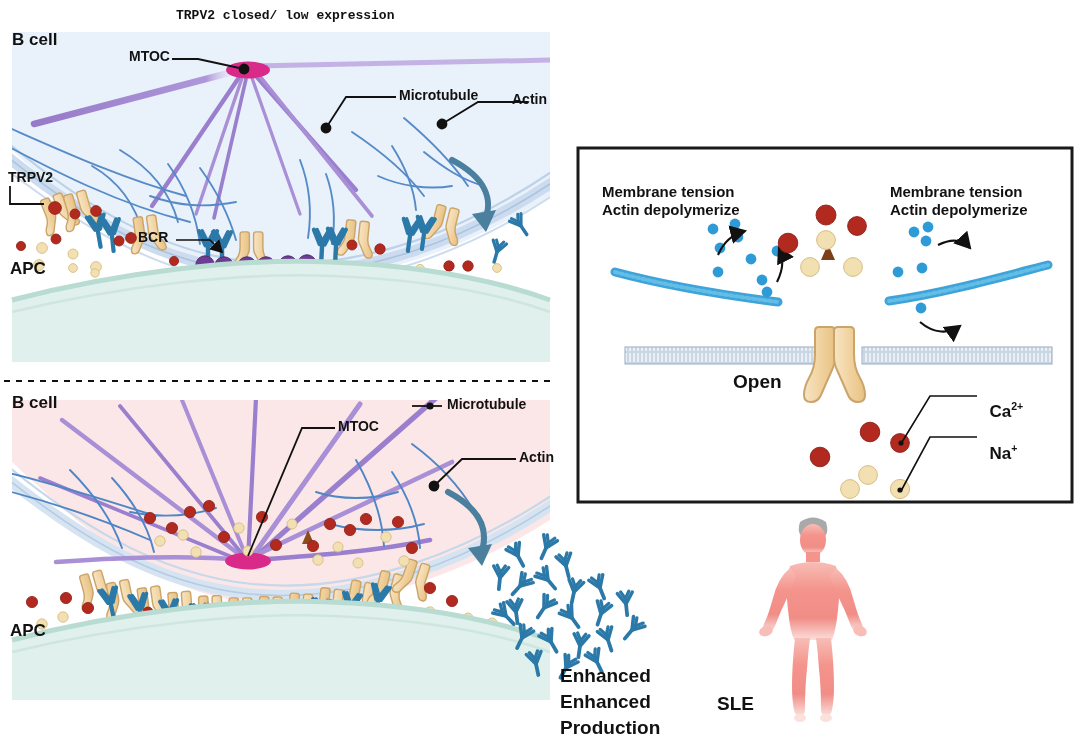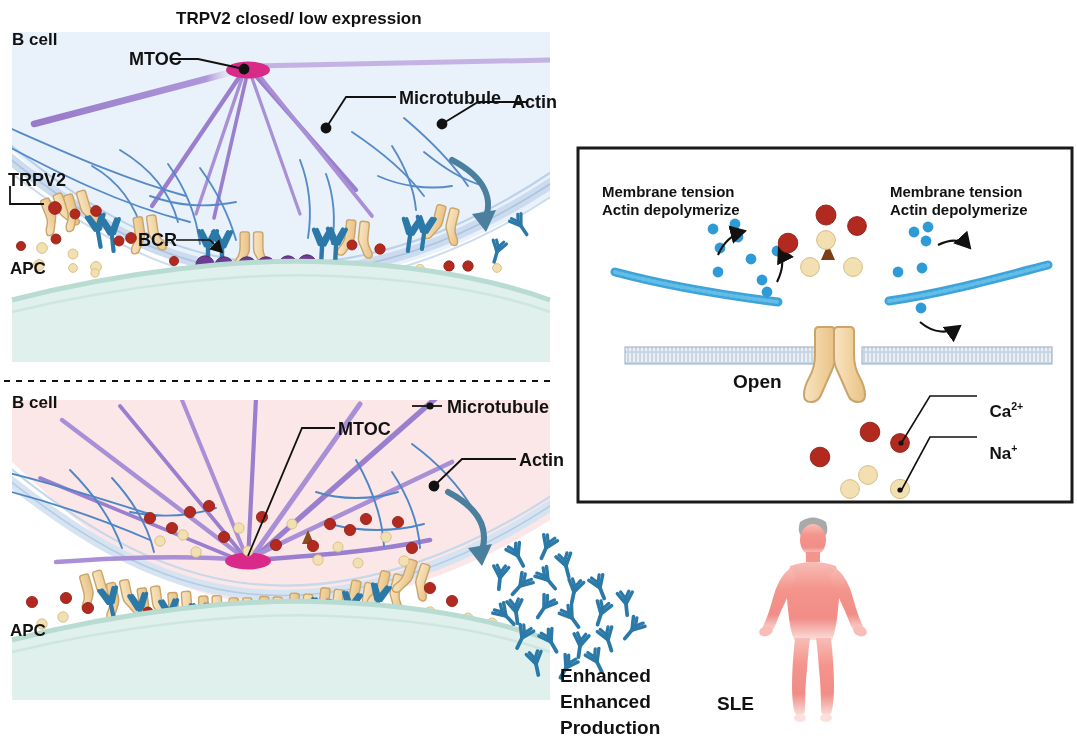--- a/index.html
+++ b/index.html
@@ -1,24 +1,24 @@
 <!DOCTYPE html>
 <html><head>
 <meta charset="utf-8">
 <style>
   html,body{margin:0;padding:0;background:#ffffff;}
   body{width:1077px;height:747px;position:relative;overflow:hidden;
        font-family:"Liberation Sans", sans-serif;color:#111;}
   .stage{position:absolute;inset:0;width:1077px;height:747px;}
   svg.layer{position:absolute;left:0;top:0;width:1077px;height:747px;overflow:visible;}
   .lbl{position:absolute;font-weight:bold;color:#111;white-space:pre;line-height:1.12;}
-  .t-title{font-size:17px;}
+  .t-title{font-size:13px;font-family:Liberation Mono, monospace;}
   .t-big{font-size:17px;}
   .t-med{font-size:15px;}
-  .t-sm{font-size:18px;}
+  .t-sm{font-size:14px;}
   .t-xl{font-size:19px;}
   sup{font-size:0.62em;vertical-align:super;font-weight:bold;}
 </style>
 </head>
 <body>
 
 <div class="stage">
 
 <svg class="layer" viewBox="0 0 1077 747">
   <defs>

